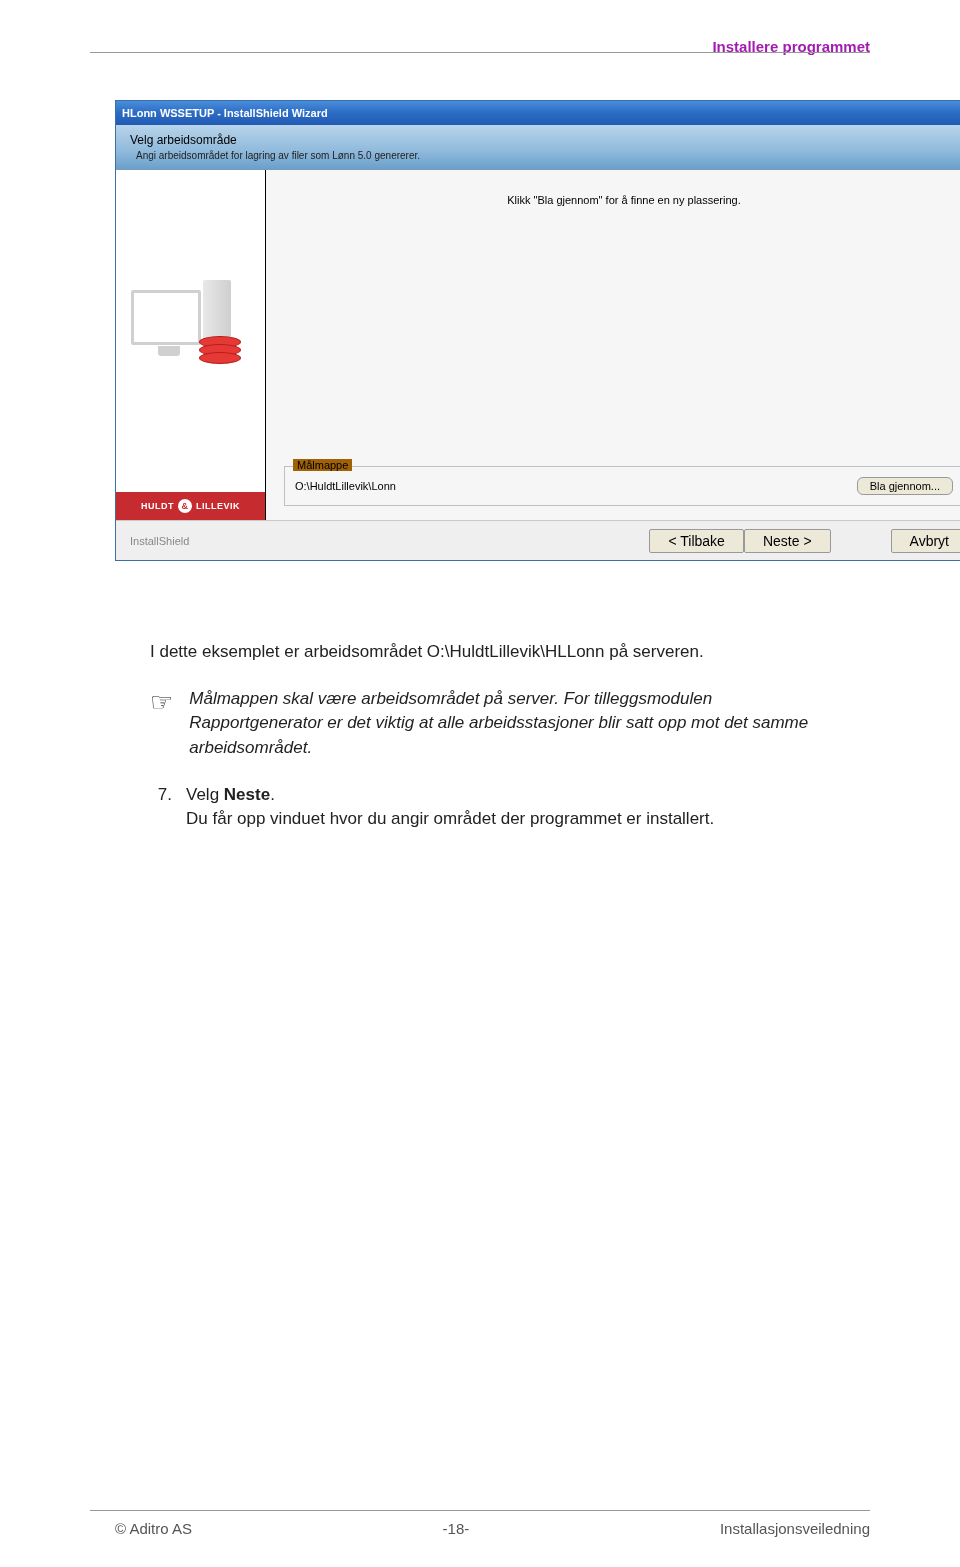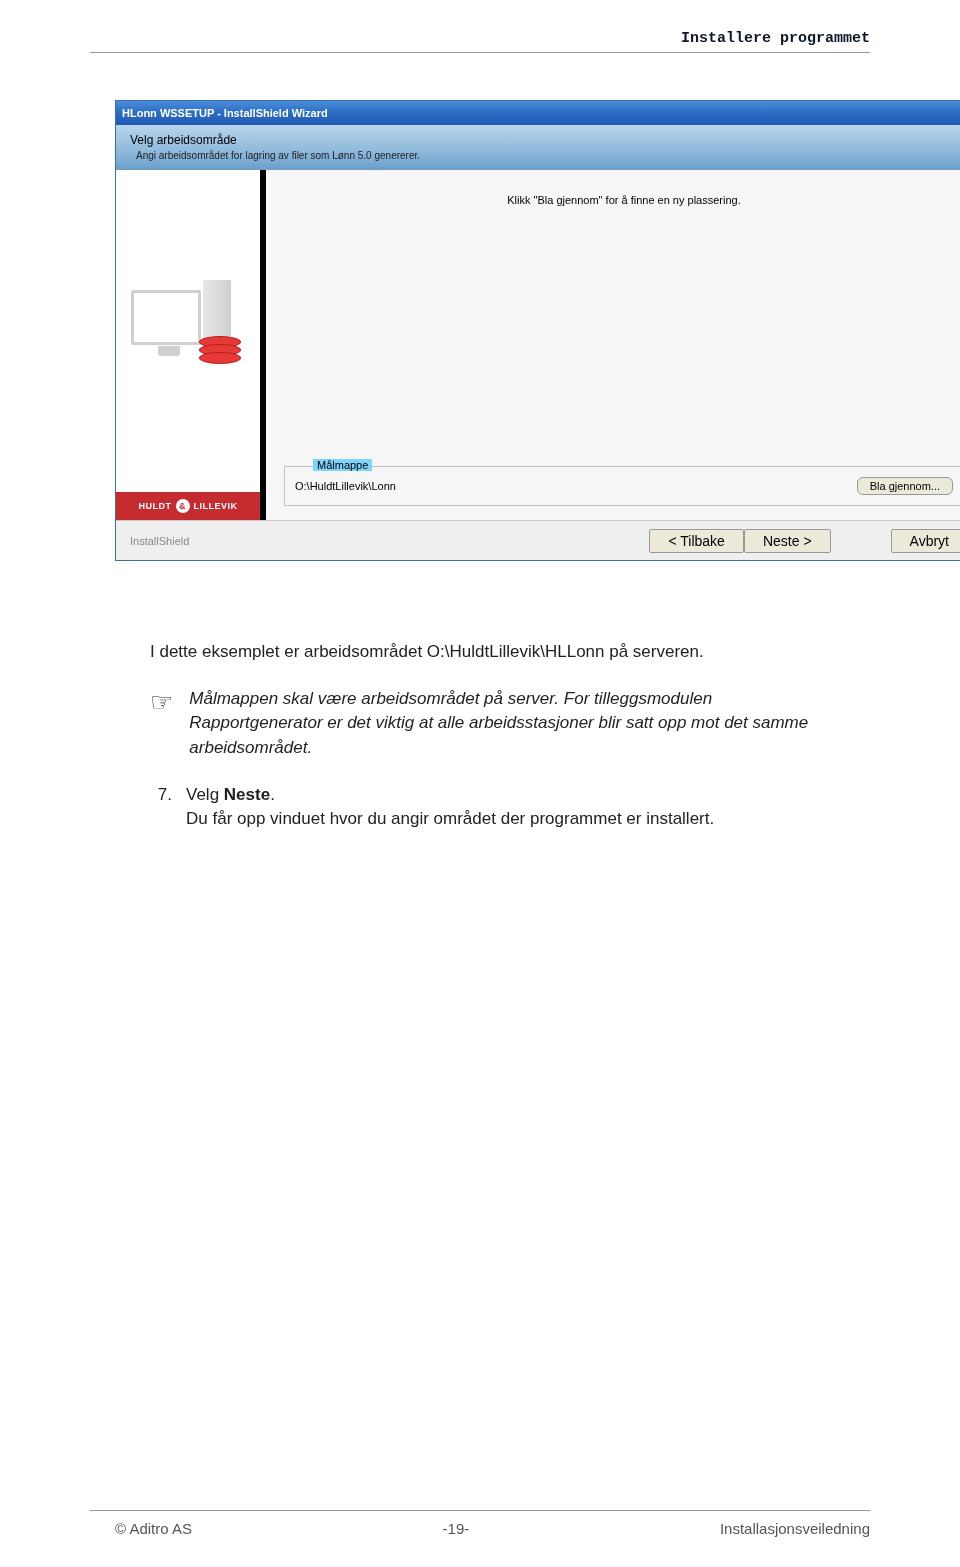--- a/index.html
+++ b/index.html
@@ -13,26 +13,25 @@
   }
   .header-line {
     position: absolute;
     top: 52px;
     left: 90px;
     right: 90px;
     border-top: 1px solid #999;
   }
   .header-title {
     position: absolute;
-    top: 30px;
+    top: 38px;
     right: 90px;
-    color: #0f172a;
+    color: #a21caf;
     font-weight: bold;
     font-size: 15px;
-    font-family: Liberation Mono, monospace;
   }
 
   .wizard-window {
     position: absolute;
     top: 100px;
     left: 115px;
     width: 868px;
     border: 1px solid #3a6ea5;
     background: #ece9d8;
     font-family: Tahoma, Arial, sans-serif;
@@ -81,21 +80,21 @@
   }
   .wizard-body {
     display: flex;
     background: #f6f6f6;
     height: 350px;
   }
   .sidebar {
     width: 150px;
     background: #fff;
     position: relative;
-    border-right: 6px solid #000000;
+    border-right: 1px solid #000000;
   }
   .illustration {
     position: absolute;
     top: 110px;
     left: 15px;
     width: 120px;
     height: 130px;
   }
   .monitor {
     position: absolute;
@@ -172,25 +171,24 @@
     bottom: 14px;
     left: 18px;
     right: 18px;
     border: 1px solid #c0c0c0;
     padding: 10px 10px 10px 10px;
   }
   .target-group-legend {
     position: absolute;
     top: -8px;
     left: 8px;
-    background: #7dd3fc;
+    background: #a16207;
     padding: 0 4px;
     font-size: 11px;
     color: #000;
-    margin-left: 20px;
   }
   .target-row {
     display: flex;
     align-items: center;
     gap: 8px;
   }
   .target-path {
     flex: 1;
     font-size: 11px;
     color: #000;
@@ -340,15 +338,15 @@
     <div class="step-text">
       <span>Velg </span><b>Neste</b><span style="white-space: pre-line;">.
 Du får opp vinduet hvor du angir området der programmet er installert.</span>
     </div>
   </div>
 </div>
 
 <div class="footer-line"></div>
 <div class="doc-footer">
   <span>© Aditro AS</span>
-  <span>-19-</span>
+  <span>-18-</span>
   <span>Installasjonsveiledning</span>
 </div>
 
 </body></html>

